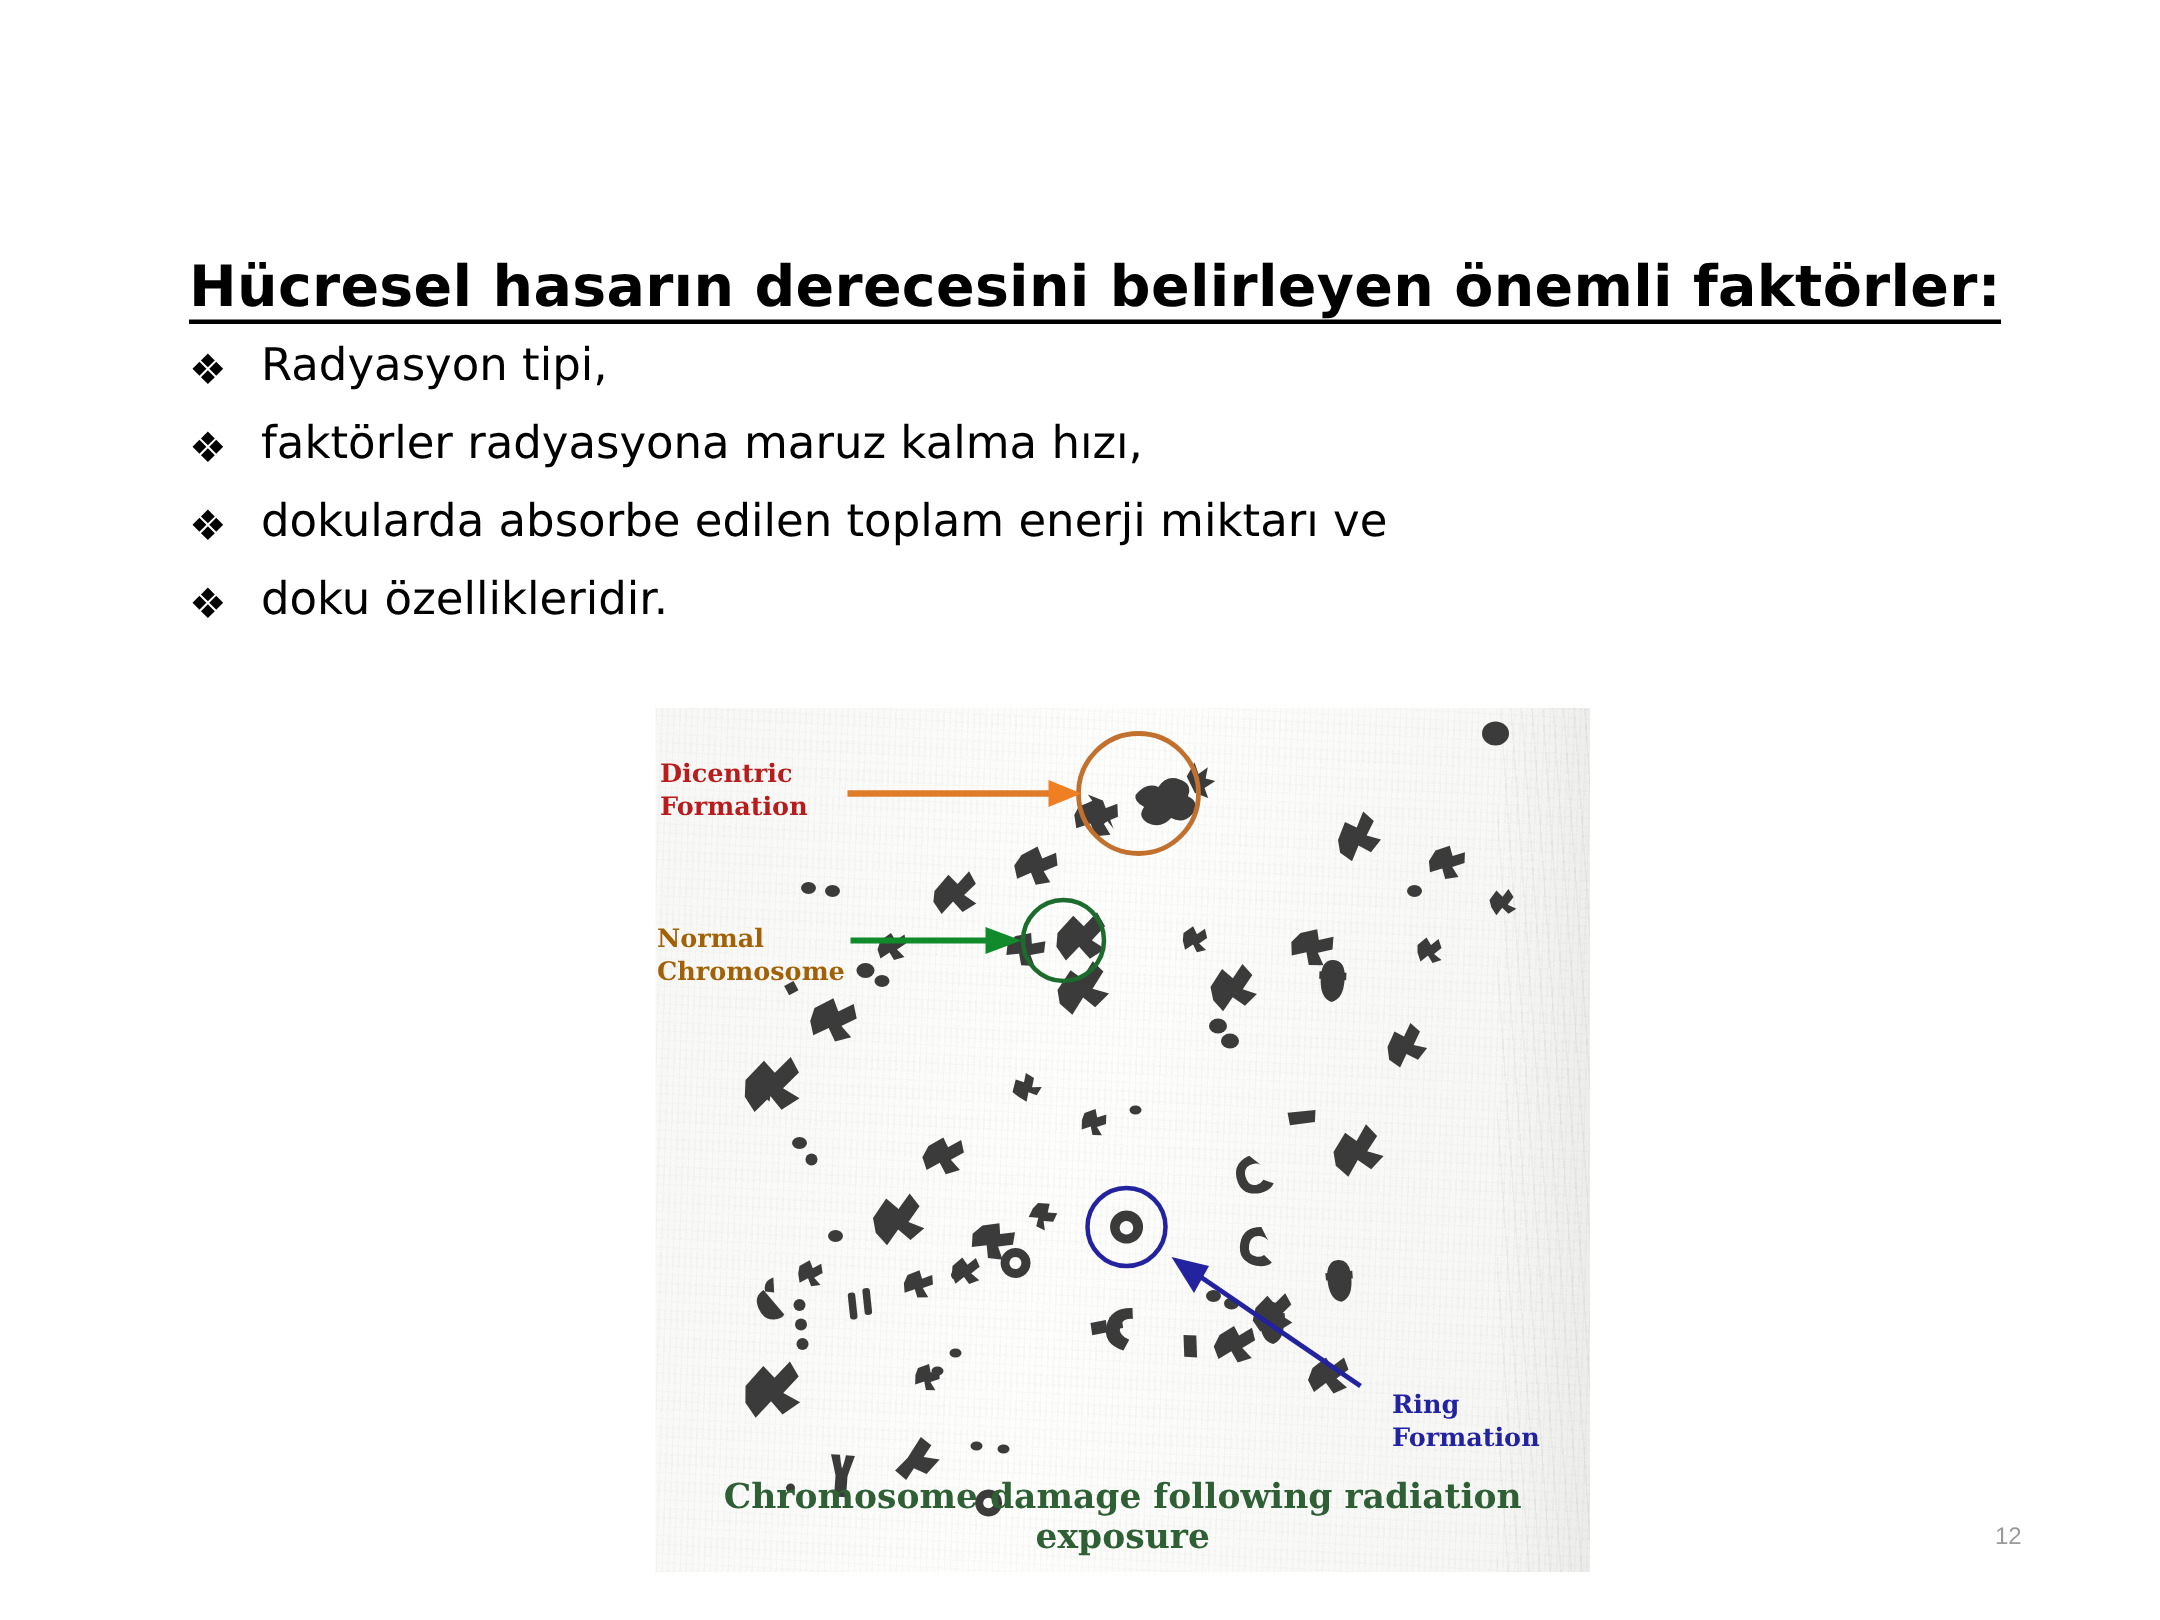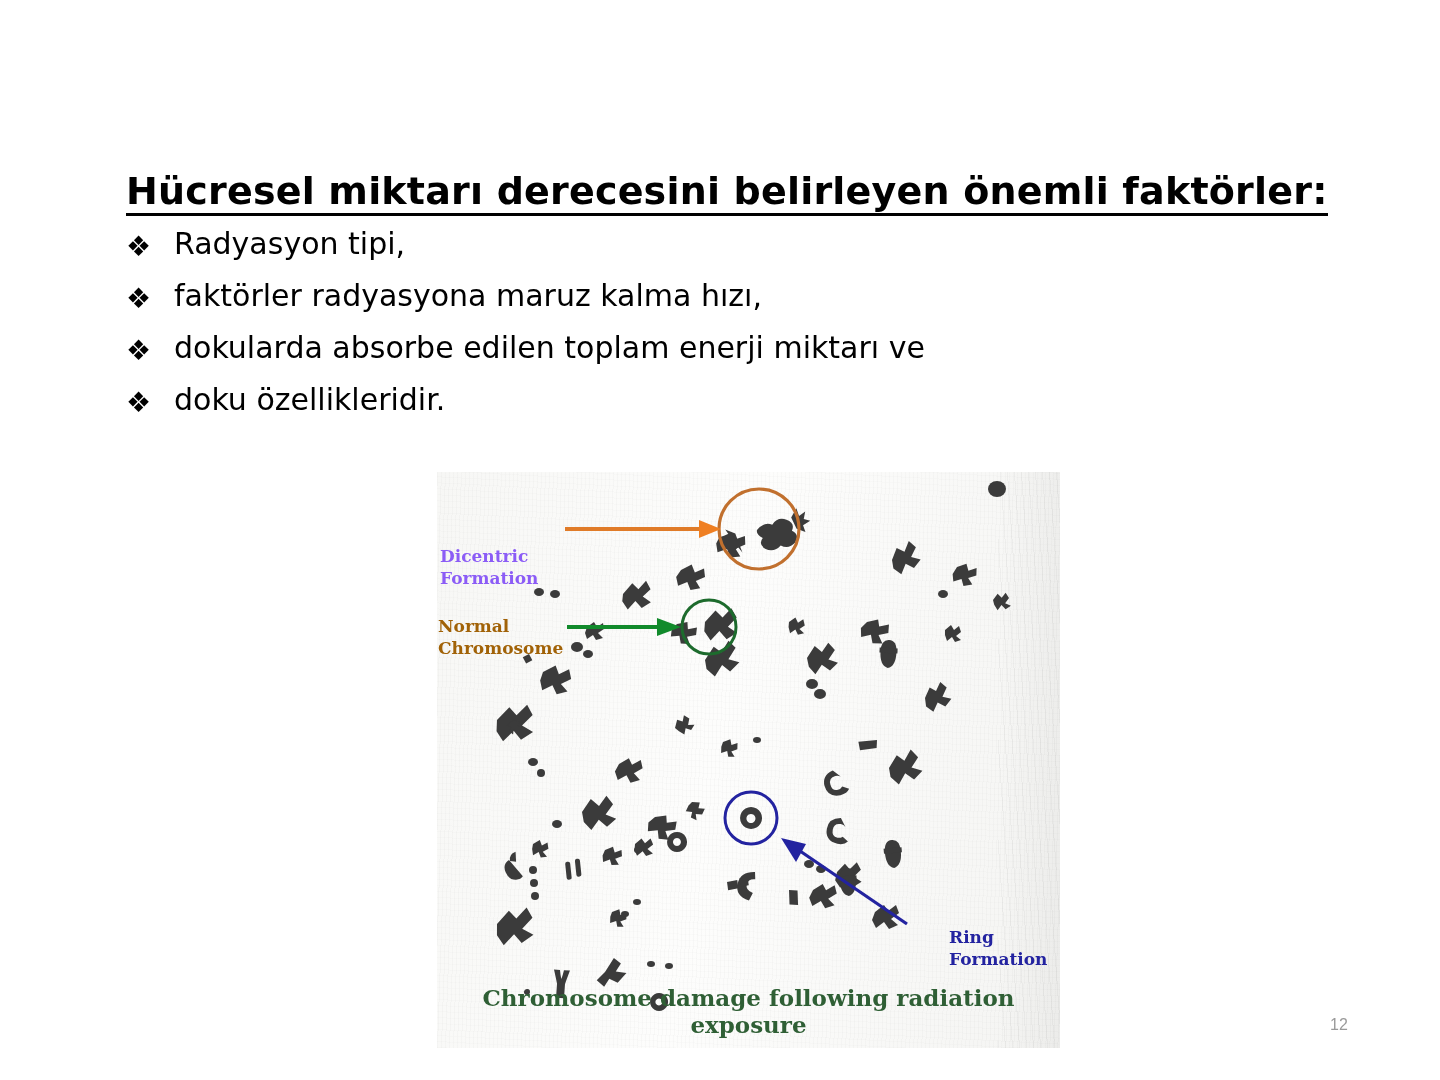--- a/index.html
+++ b/index.html
@@ -98,23 +98,23 @@
   .fig-svg { position: absolute; inset: 0; }
 
   .fig-label {
     position: absolute;
     font-family: "DejaVu Serif", serif;
     font-weight: bold;
     font-size: 17px;
     line-height: 1.28;
     white-space: pre-line;
   }
-  .label-dicentric { left: 3px;  top: 34px;  color: #8b5cf6; margin-top: 40px; }
+  .label-dicentric { left: 3px;  top: 34px;  color: #b91c1c; }
   .label-normal    { left: 1px;  top: 144px; color: #a16207; }
-  .label-ring      { left: 491px; top: 455px; color: #2323a0; margin-left: 21px; }
+  .label-ring      { left: 491px; top: 455px; color: #2323a0; }
 
   .fig-caption {
     position: absolute;
     left: 0; right: 0;
     bottom: 10px;
     text-align: center;
     font-family: "DejaVu Serif", serif;
     font-weight: bold;
     font-size: 23px;
     color: #2f5f35;
@@ -128,21 +128,21 @@
     font-family: "Liberation Sans", sans-serif;
     font-size: 16px;
     color: #9a9a9a;
   }
 </style>
 </head>
 <body>
 
 <div class="slide-body">
 
-  <div class="slide-heading">Hücresel miktarı derecesini belirleyen önemli faktörler:</div>
+  <div class="slide-heading">Hücresel hasarın derecesini belirleyen önemli faktörler:</div>
 
   <ul class="bullet-list">
     <li class="bullet-row">
       <span class="bullet-glyph">❖</span>
       <span class="bullet-text">Radyasyon tipi,</span>
     </li>
     <li class="bullet-row">
       <span class="bullet-glyph">❖</span>
       <span class="bullet-text">faktörler radyasyona maruz kalma hızı,</span>
     </li>

